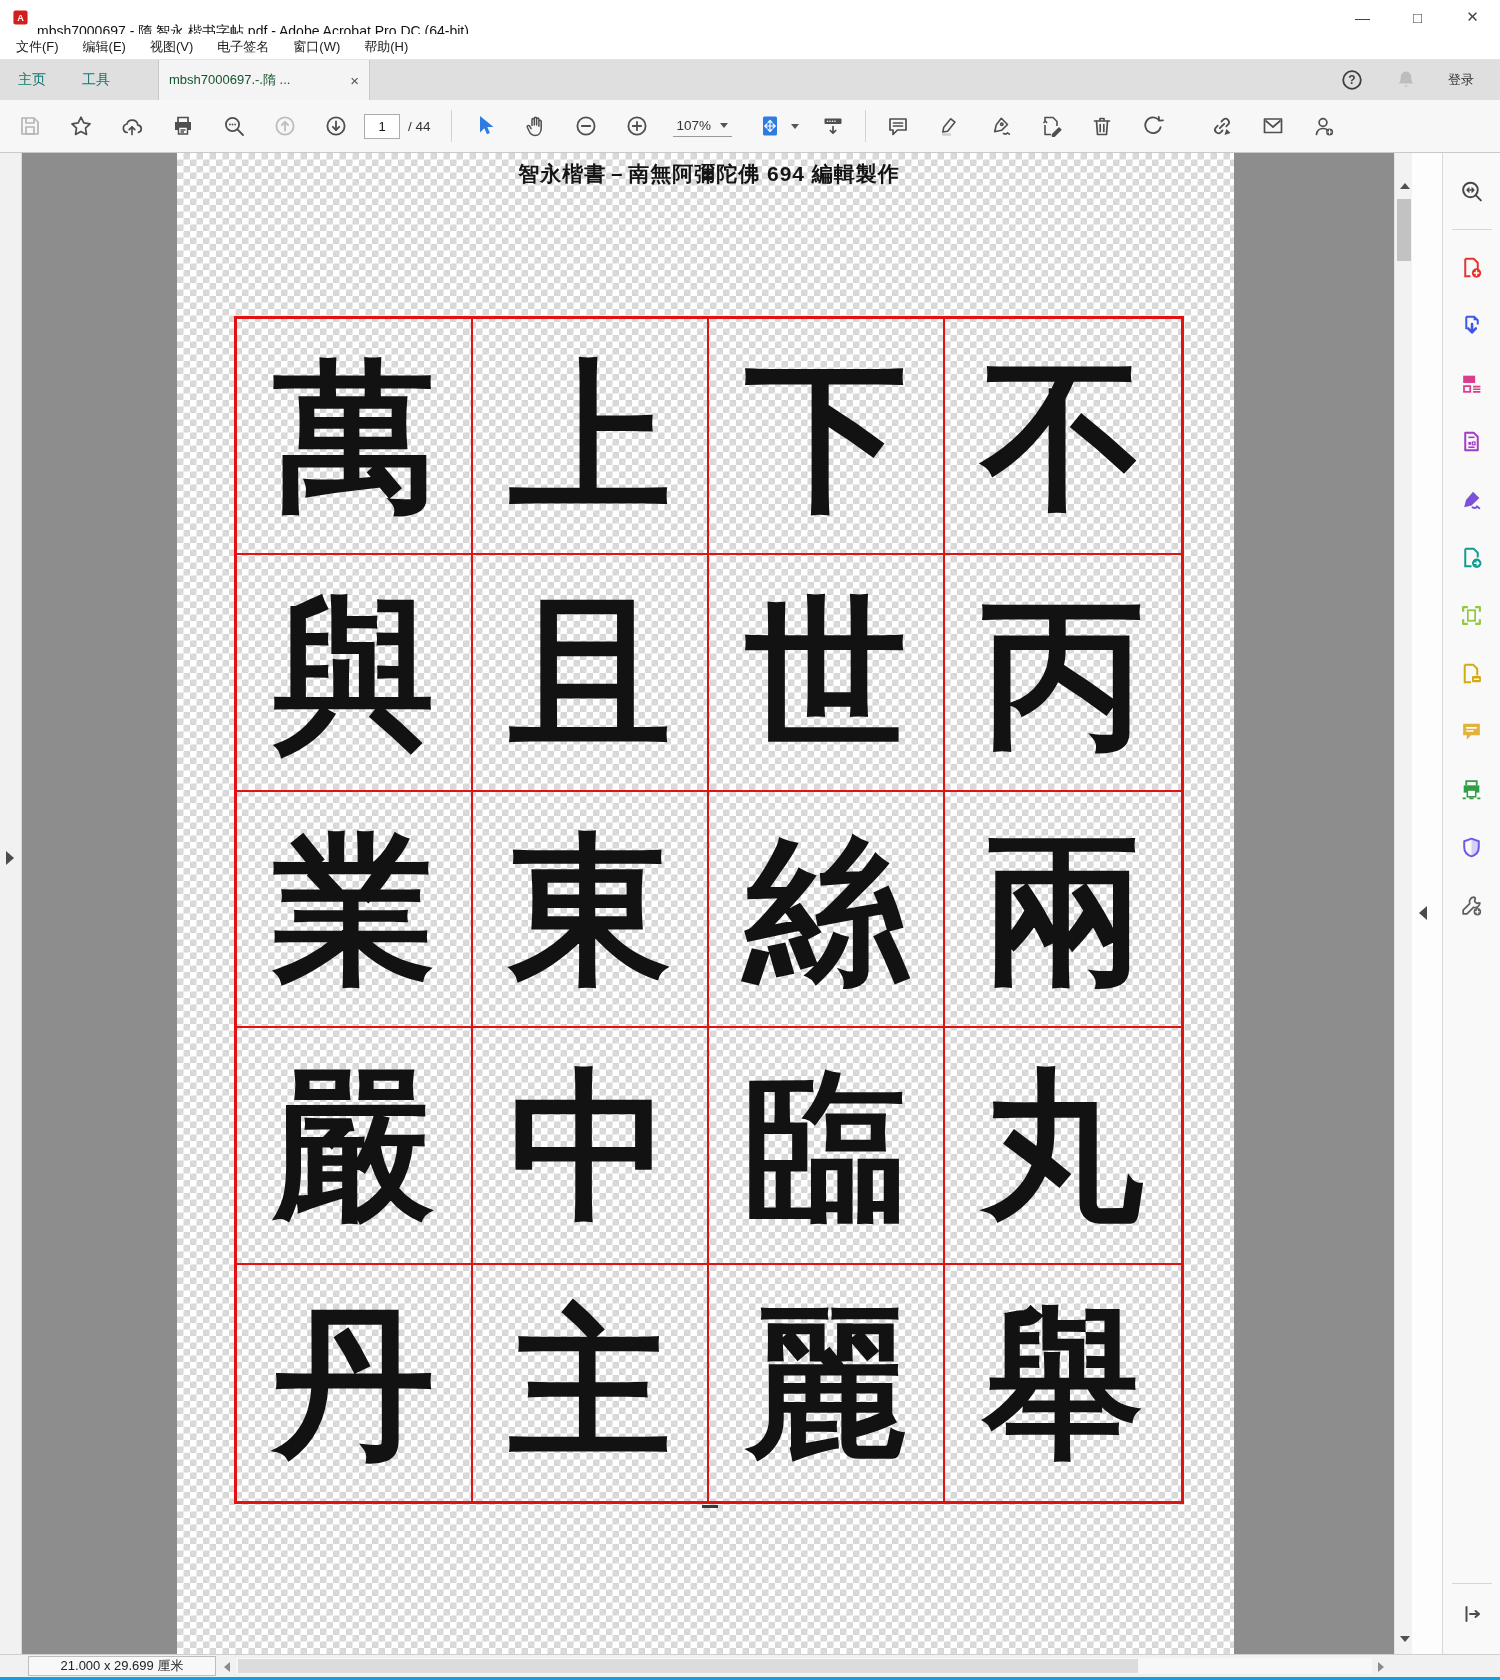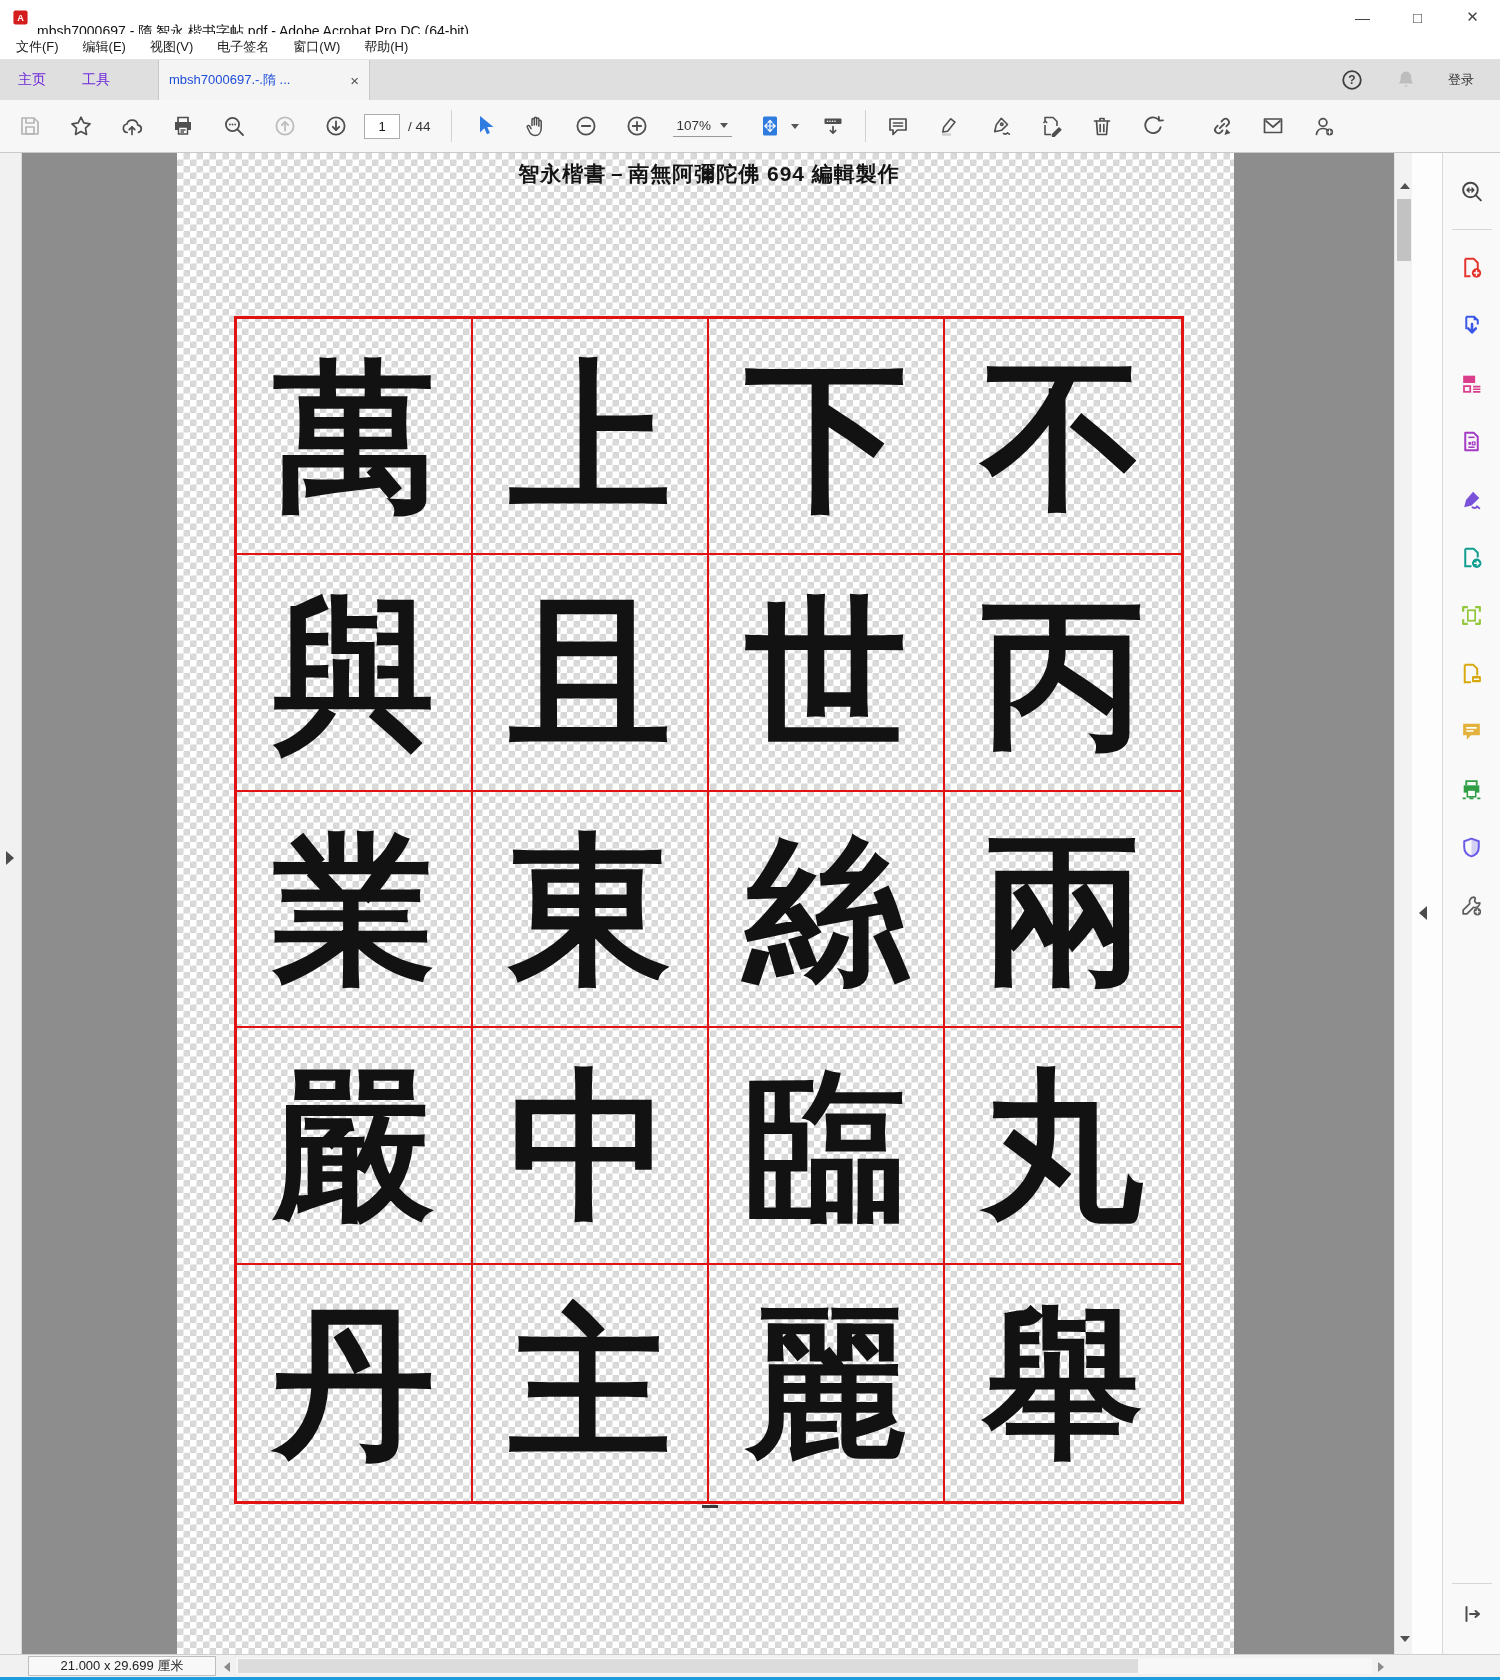--- a/index.html
+++ b/index.html
@@ -13,23 +13,23 @@
   .win-controls { position:absolute; right:0; top:0; height:34px; display:flex; }
   .win-btn { width:55px; height:34px; display:flex; align-items:center; justify-content:center; font-size:15px; color:#444; }
 
   
   .menubar { position:absolute; top:34px; left:0; width:1500px; height:26px; background:#fff; display:flex; align-items:center; border-bottom:1px solid #e2e2e2; }
   .menu-item { font-size:13px; color:#1a1a1a; padding:0 12px; height:26px; display:flex; align-items:center; }
   .menu-item:first-child { padding-left:16px; }
 
   
   .tabbar { position:absolute; top:60px; left:0; width:1500px; height:40px; background:#dfdfdf; display:flex; align-items:stretch; }
-  .nav-tab { font-size:14px; color:#6d28d9; padding:8px 18px; display:flex; align-items:center; }
+  .nav-tab { font-size:14px; color:#0f766e; padding:8px 18px; display:flex; align-items:center; }
   .doc-tab { width:212px; margin-left:30px; background:#f4f4f4; border-left:1px solid #c9c9c9; border-right:1px solid #c9c9c9; display:flex; align-items:center; padding:0 10px; }
-  .doc-tab-label { font-size:13px; color:#1d4ed8; white-space:nowrap; overflow:hidden; flex:1; }
+  .doc-tab-label { font-size:13px; color:#14532d; white-space:nowrap; overflow:hidden; flex:1; }
   .tab-close { font-size:15px; color:#555; margin-left:6px; }
   .tabbar-right { position:absolute; right:0; top:0; height:40px; display:flex; align-items:center; gap:30px; padding-right:26px; }
   .signin { font-size:13px; color:#333; }
 
   
   .toolbar { position:absolute; top:100px; left:0; width:1500px; height:53px; background:#f7f7f7; border-bottom:1px solid #c9c9c9; display:flex; align-items:center; }
   .tb-icon { width:24px; height:24px; flex:0 0 auto; }
   .tb-group { display:flex; align-items:center; gap:27px; }
   .tb-sep { width:1px; height:32px; background:#d2d2d2; margin:0 20px; flex:0 0 auto; }
   .page-input { width:36px; height:25px; background:#fff; border:1px solid #ababab; font-size:13px; text-align:center; color:#111; margin-left:16px; font-family:inherit; }

